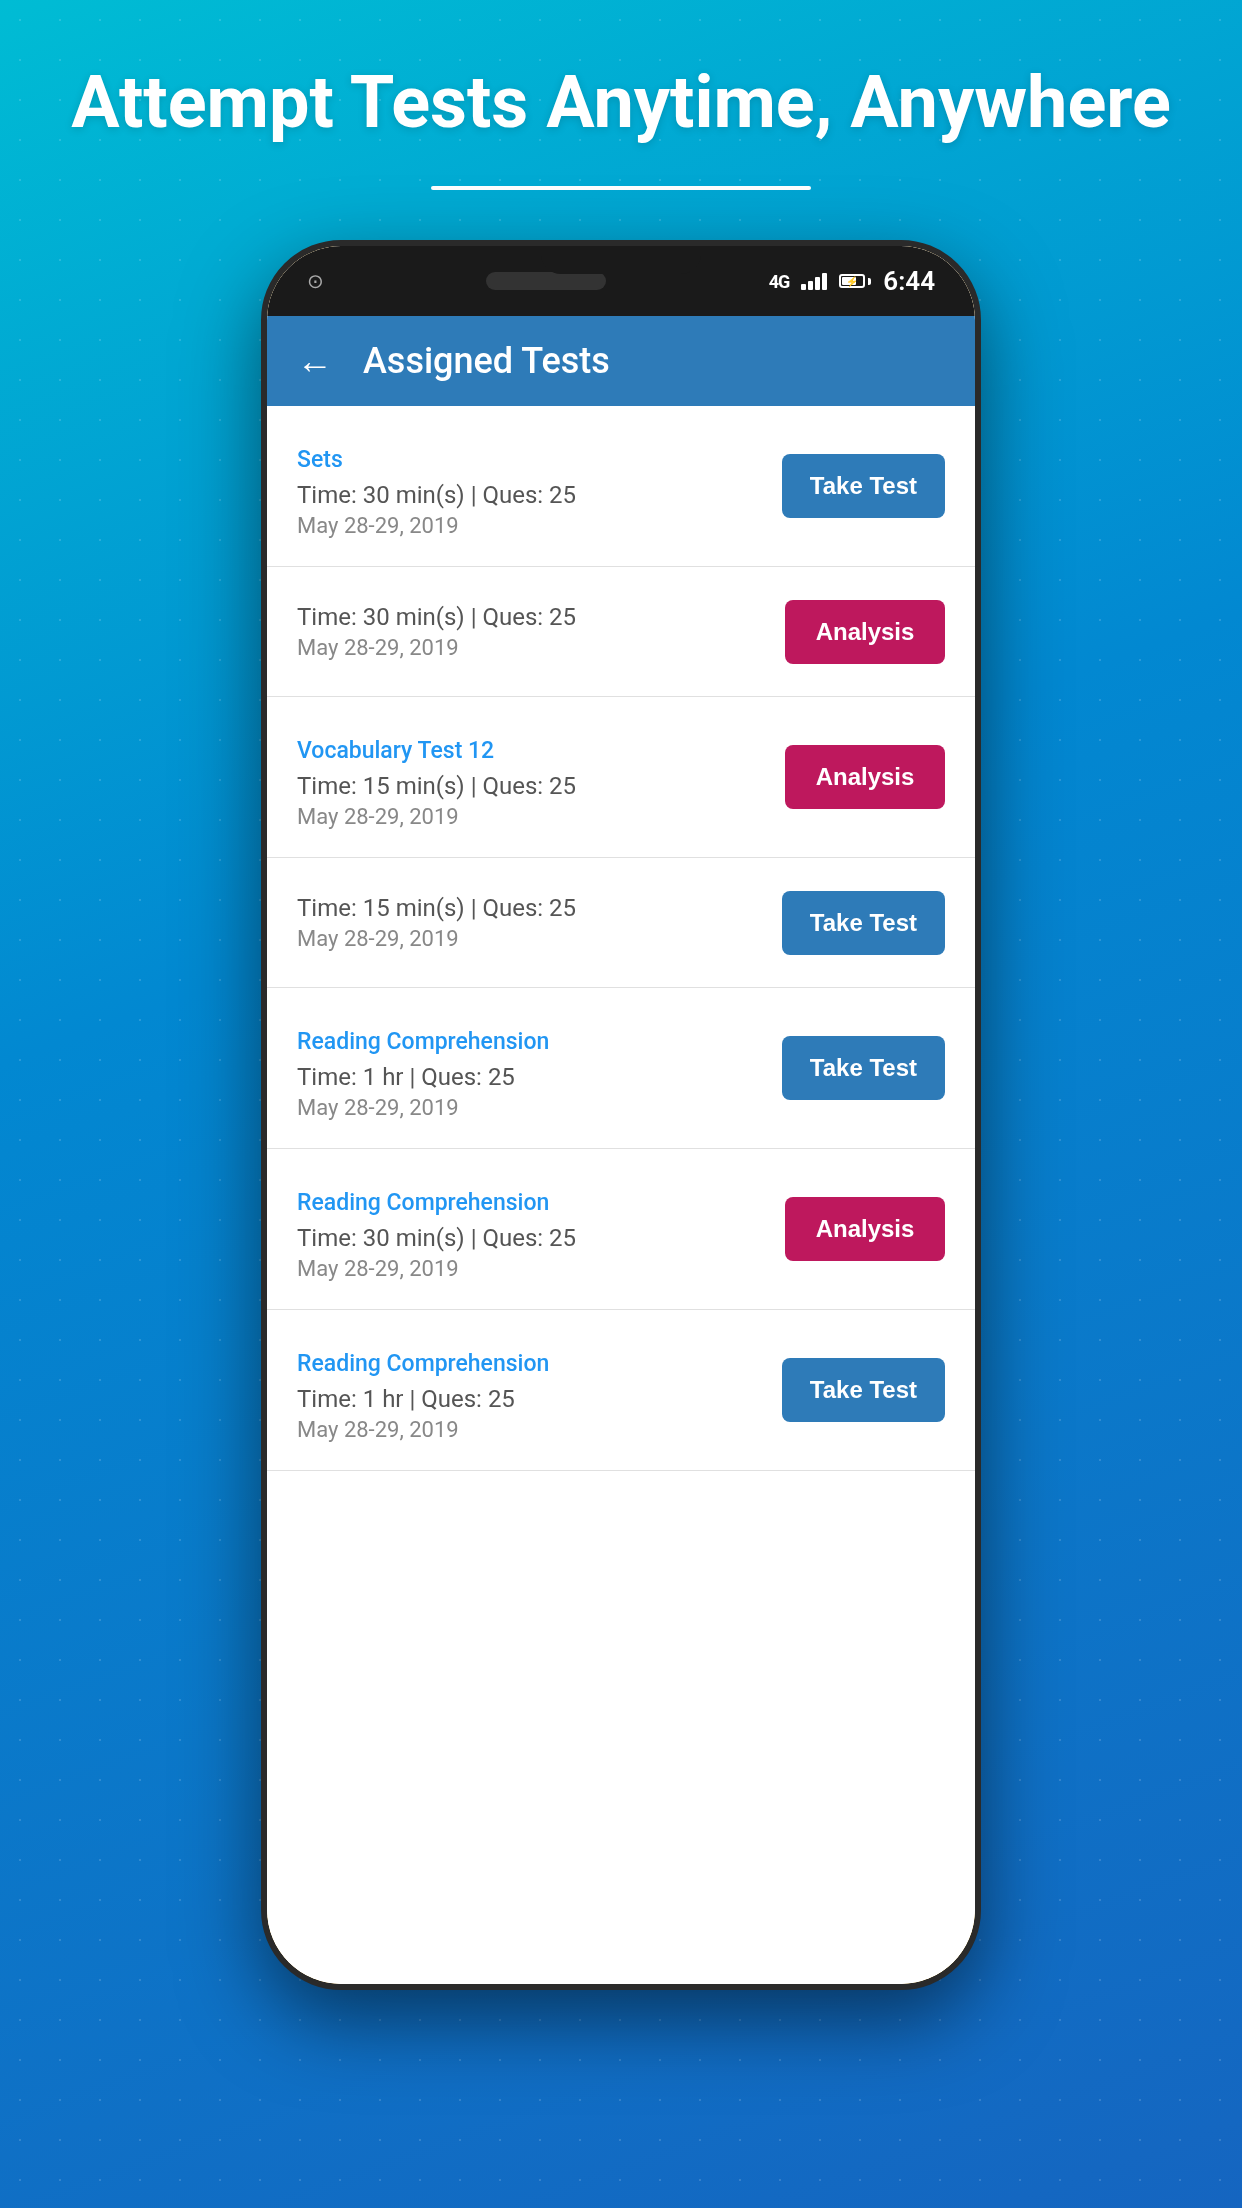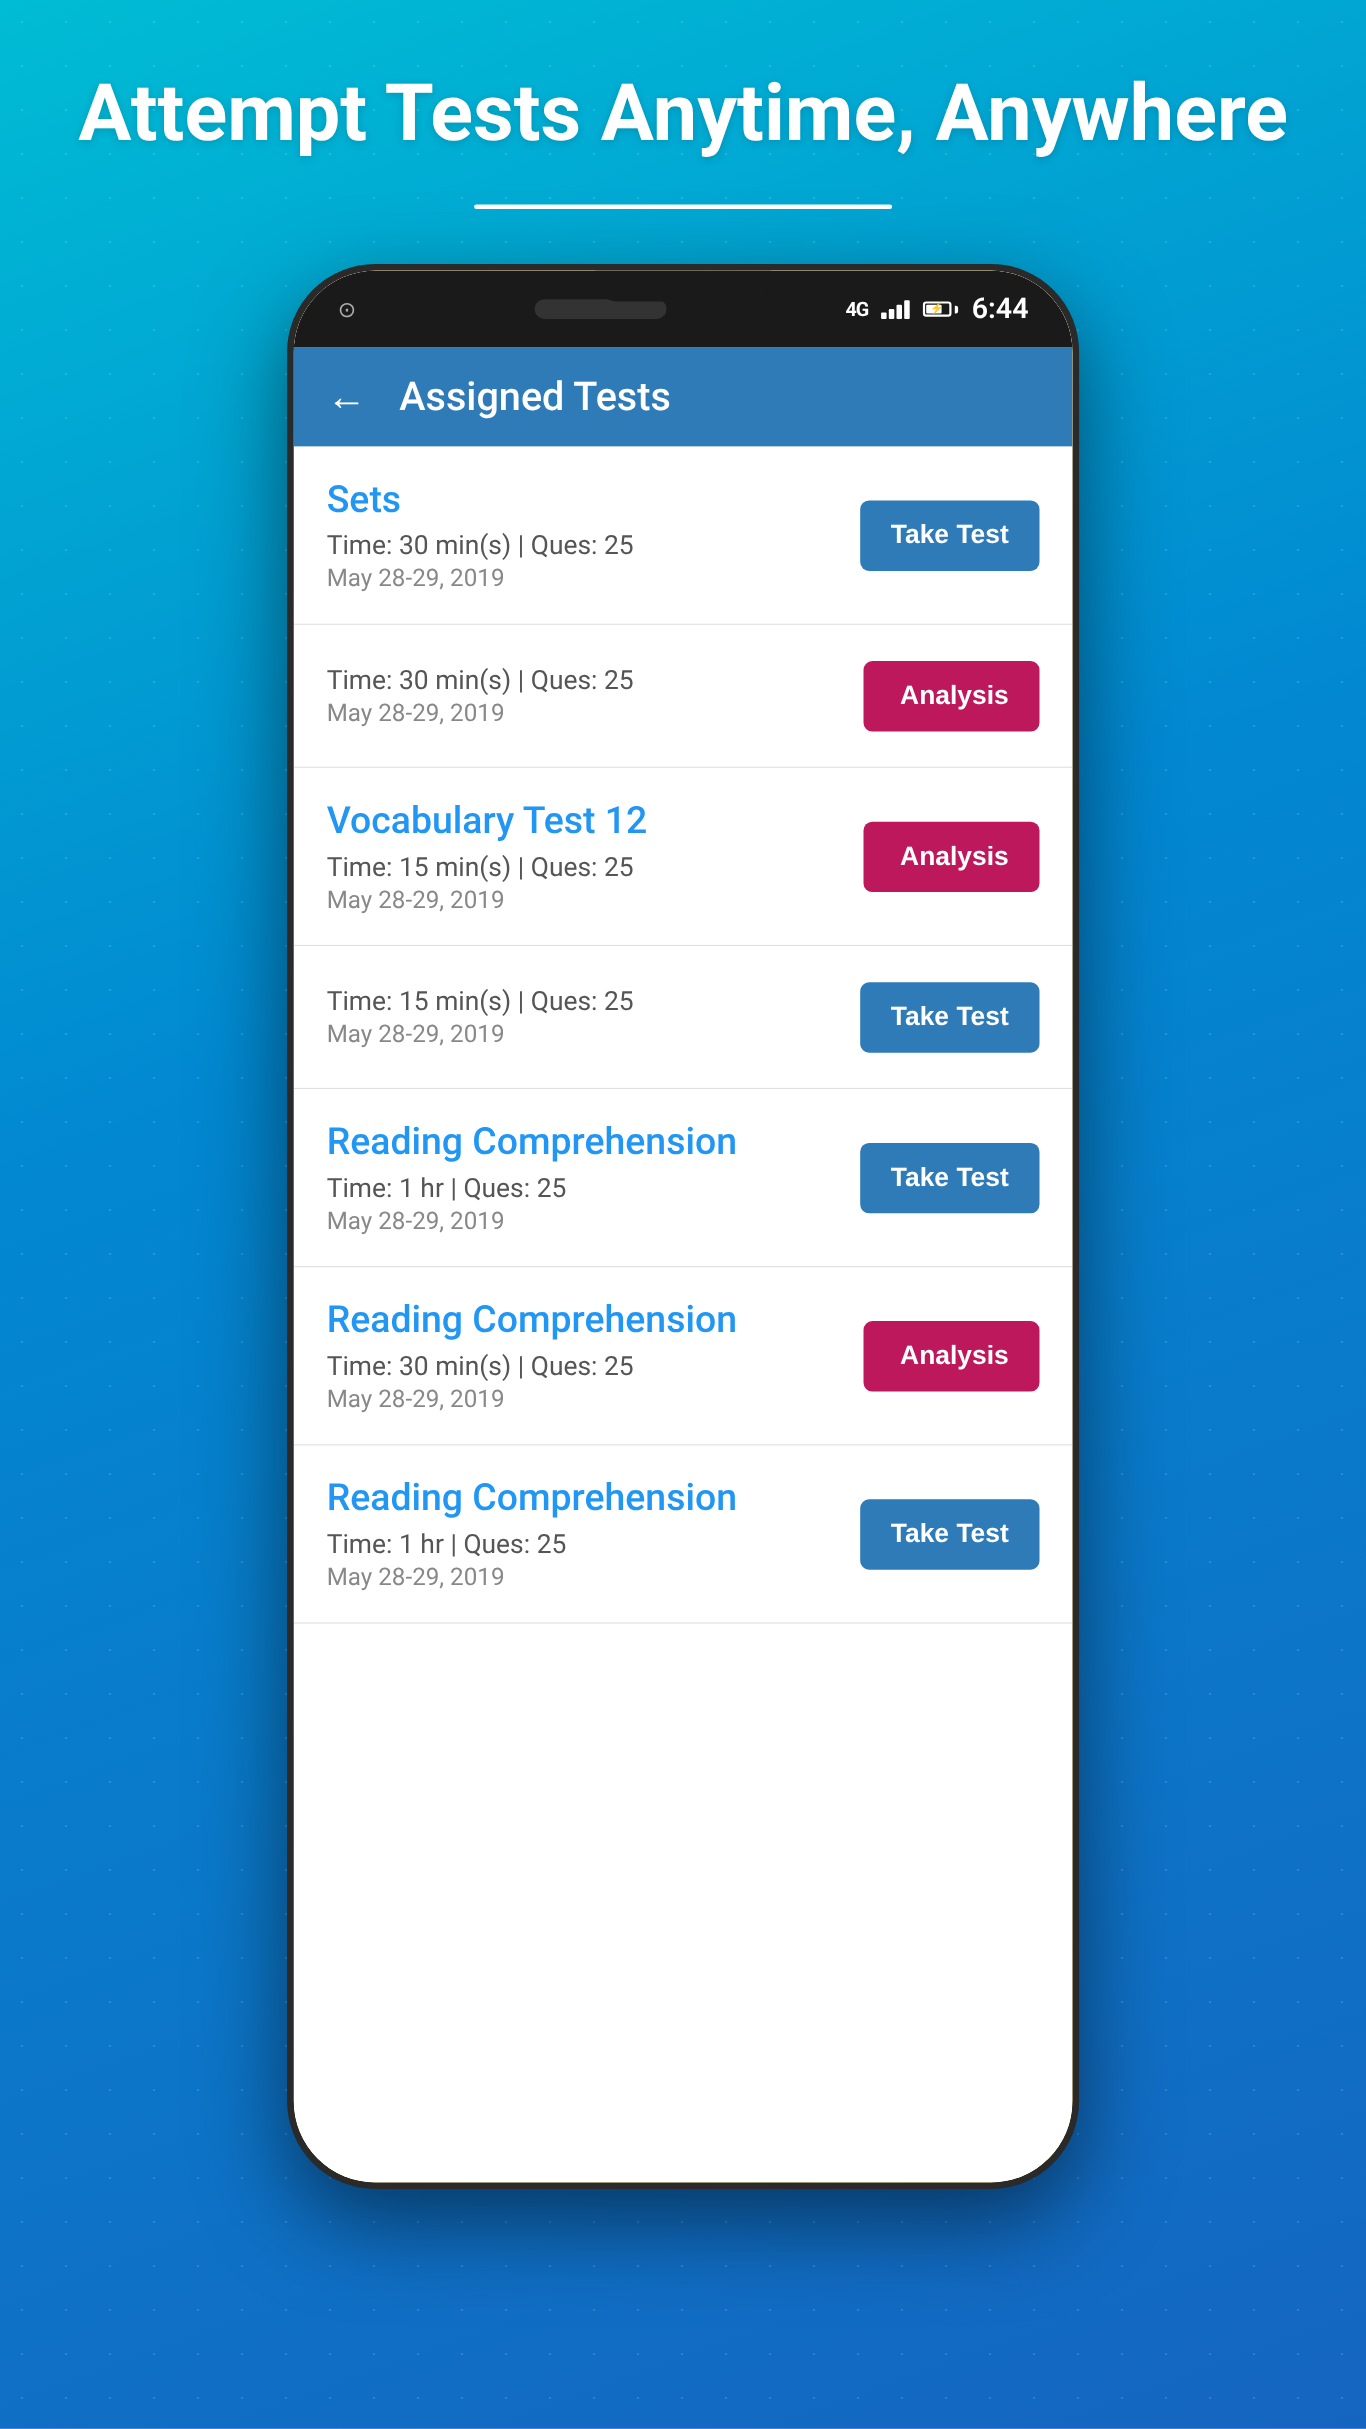--- a/index.html
+++ b/index.html
@@ -217,23 +217,24 @@
       border-bottom: 1px solid #e0e0e0;
       min-height: 130px;
     }
 
     .test-info {
       flex: 1;
     }
 
     .test-name {
       color: #2196f3;
-      font-size: 34px;
+      font-size: 23px;
       font-weight: 500;
       margin-bottom: 8px;
+      margin-top: 12px;
     }
 
     .test-meta {
       color: #555;
       font-size: 24px;
       margin-bottom: 4px;
     }
 
     .test-date {
       color: #888;
@@ -242,21 +243,21 @@
 
     .btn {
       border: none;
       border-radius: 8px;
       padding: 18px 28px;
       font-size: 24px;
       font-weight: 600;
       color: white;
       cursor: pointer;
       min-width: 160px;
-      text-align: right;
+      text-align: center;
       flex-shrink: 0;
     }
 
     .btn-take {
       background: #2e7bb8;
     }
 
     .btn-analysis {
       background: #be185d;
     }

